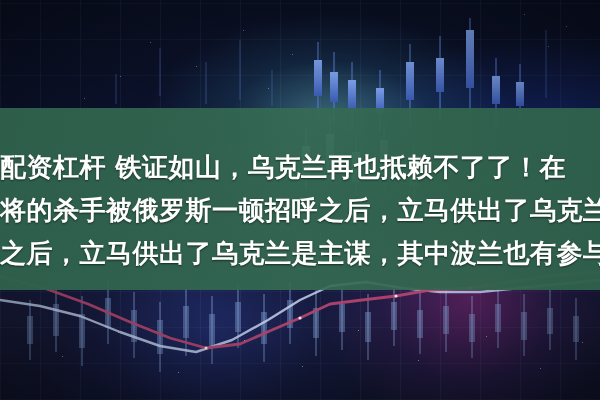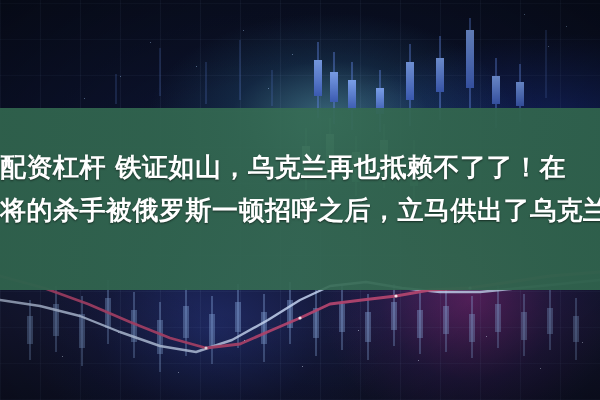--- a/index.html
+++ b/index.html
@@ -231,14 +231,15 @@
       <rect x="582" y="342" width="1" height="1"></rect>
     </g>
   </svg>
 
   <div class="bg-vignette"></div>
 
   <div class="banner" style="top:108px; height:182px;"></div>
 
   <div class="headline line1">配资杠杆 铁证如山，乌克兰再也抵赖不了了！在</div>
   <div class="headline line2">将的杀手被俄罗斯一顿招呼之后，立马供出了乌克兰是</div>
+  <div class="headline line3">之后，立马供出了乌克兰是主谋，其中波兰也有参与</div>
 
 </div>
 
 </body></html>

